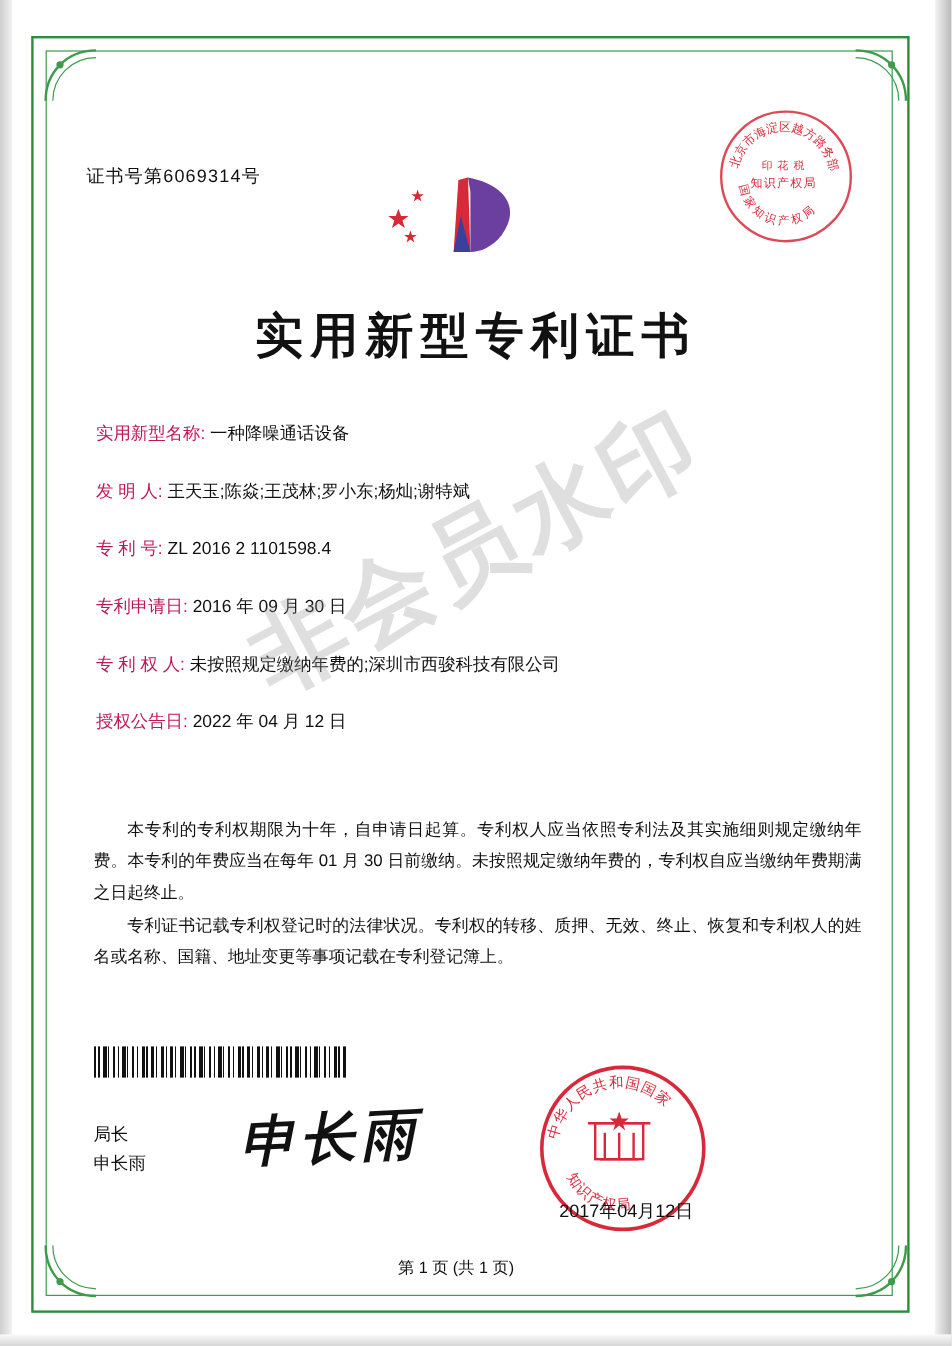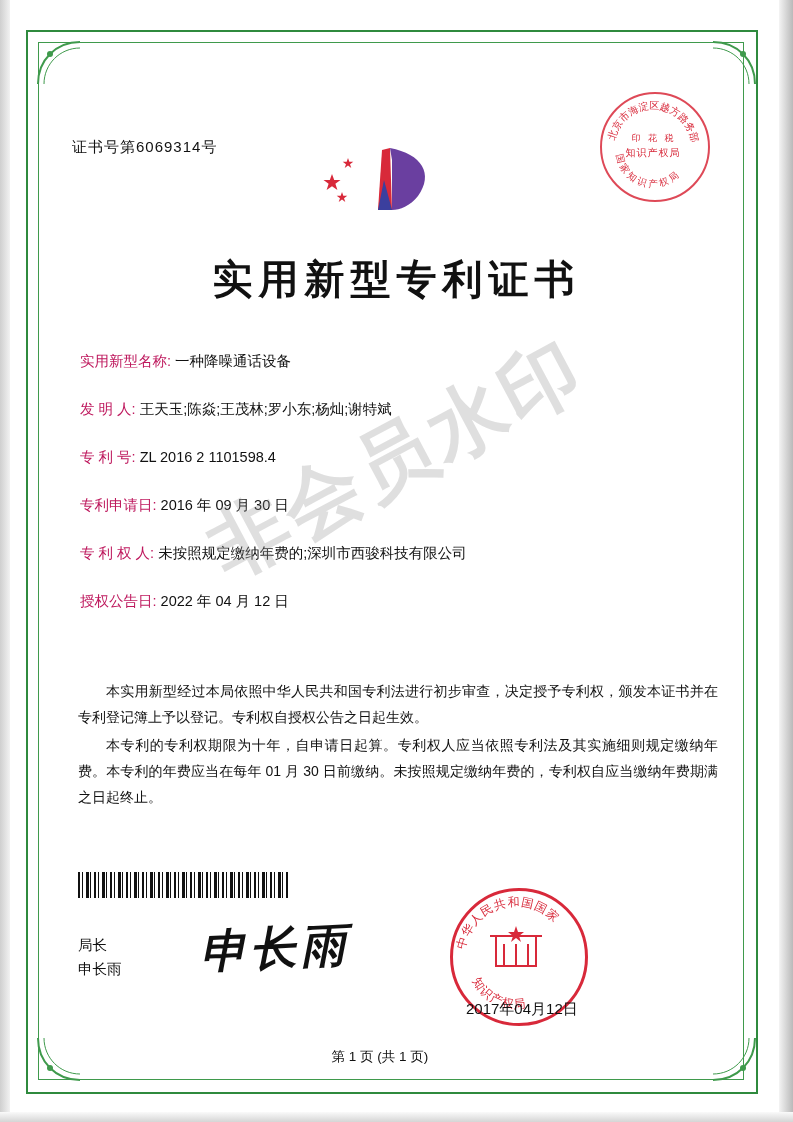--- a/index.html
+++ b/index.html
@@ -92,21 +92,21 @@
   }
   .seal-top .line1,
   .seal-top .line2,
   .seal-top .line3 {
     position: absolute;
     width: 106px;
     text-align: center;
     color: #d8293a;
     font-size: 10px;
     letter-spacing: 1px;
-    font-family: Liberation Mono, monospace;
+    font-family: Liberation Serif, serif;
   }
   .seal-top .line1 { top: 40px; font-size: 9px; }
   .seal-top .line2 { top: 54px; }
   .seal-top .arc-top,
   .seal-top .arc-bottom {
     position: absolute;
     left: 0;
     width: 106px;
     height: 106px;
     color: #d8293a;
@@ -355,22 +355,22 @@
       <span class="field-label">专 利 权 人:</span>
       <span class="field-value">未按照规定缴纳年费的;深圳市西骏科技有限公司</span>
     </div>
     <div class="field-row">
       <span class="field-label">授权公告日:</span>
       <span class="field-value">2022 年 04 月 12 日</span>
     </div>
   </div>
 
   <div class="body-text">
-    <p>本实用新型经过本局依照中华人民共和国专利法进行初步审查，决定授予专利权，颁发本证书并在专利登记簿上予以登记。专利权自授权公告之日起生效。</p>
     <p>本专利的专利权期限为十年，自申请日起算。专利权人应当依照专利法及其实施细则规定缴纳年费。本专利的年费应当在每年 01 月 30 日前缴纳。未按照规定缴纳年费的，专利权自应当缴纳年费期满之日起终止。</p>
+    <p>专利证书记载专利权登记时的法律状况。专利权的转移、质押、无效、终止、恢复和专利权人的姓名或名称、国籍、地址变更等事项记载在专利登记簿上。</p>
   </div>
 
   <div class="barcode"></div>
 
   <div class="sig-label">局长</div>
   <div class="sig-name">申长雨</div>
   <div class="sig-script">申长雨</div>
 
   <div class="seal-main">
     <div class="outer"></div>

